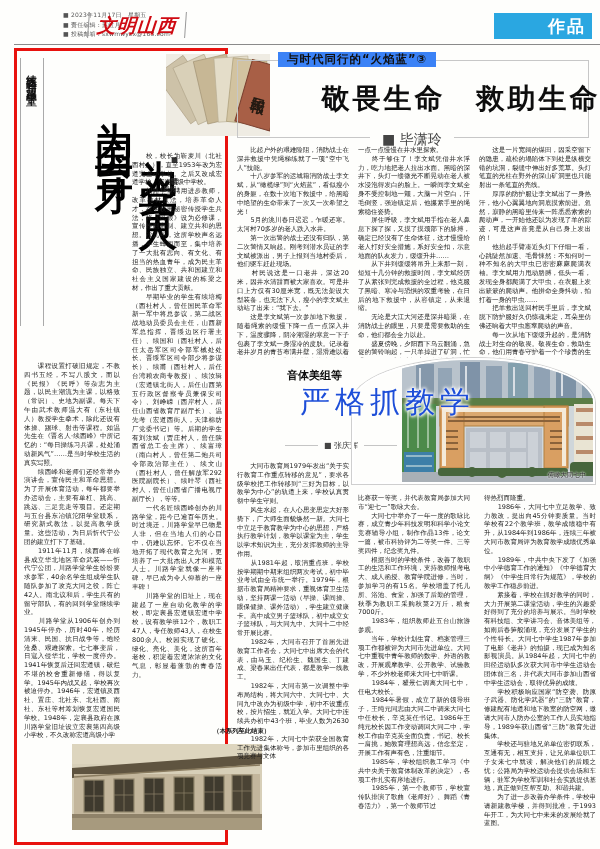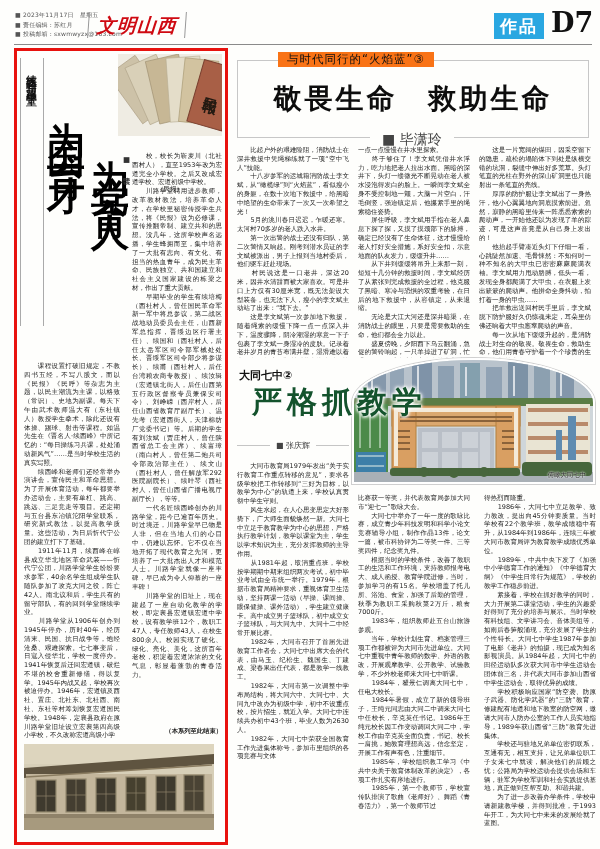--- a/index.html
+++ b/index.html
@@ -1,19 +1,19 @@
 <!DOCTYPE html>
 <html><head>
 <meta charset="utf-8">
 <style>
   html,body{margin:0;padding:0;background:#e8e8e8;}
   #page{position:relative;width:600px;height:849px;background:#fefefc;margin:0 auto;
         font-family:"DejaVu Sans",sans-serif;overflow:hidden;}
   section{position:static;}
-  .abs{position:absolute;}
+  .abs{position:absolute;padding-left:48px;}
 
   
   .hdr-info{left:15px;top:10px;font-size:6px;line-height:9.5px;color:#555;letter-spacing:.2px;}
   .masthead{left:88px;top:12px;height:26px;line-height:26px;padding:0 8px;
             border-left:1px solid #999;border-right:1px solid #999;
             font-family:"DejaVu Serif",serif;font-weight:bold;font-style:italic;
             font-size:19px;color:#cf0a12;letter-spacing:1px;transform:skewX(-4deg);}
   .section-box{left:494px;top:13px;width:50px;height:26px;background:#2aa7e1;color:#fff;
                font-size:17px;font-weight:bold;text-align:center;line-height:26px;letter-spacing:2px;}
   .page-no{left:551px;top:7px;font-family:"DejaVu Serif",serif;font-weight:bold;font-size:27px;color:#111;}
@@ -37,32 +37,32 @@
   .minbao-photo{left:118px;top:54px;width:104px;height:82px;}
   .minbao-cap{left:118px;top:139px;width:104px;text-align:center;}
   .l-col-left{left:24px;top:362px;width:96px;height:376px;}
   .l-col-right{left:132px;top:152px;width:90px;height:572px;}
   .series-end{left:132px;top:727px;width:90px;text-align:right;font-size:6.3px;font-weight:bold;color:#222;}
   .old-photo{left:24px;top:744px;width:190px;height:86px;}
   .old-photo-cap{left:24px;top:833px;width:190px;text-align:right;}
 
   
   .fire-box{left:237px;top:60px;width:352px;height:78px;border:1px solid #c7c7c7;box-sizing:border-box;}
-  .fire-kicker{left:278px;top:52px;background:#f97316;padding:0 9px;
-               font-size:11.5px;font-weight:normal;color:#111;letter-spacing:1px;}
+  .fire-kicker{left:278px;top:52px;background:#3b82f6;padding:0 9px;
+               font-size:11.5px;font-weight:bold;color:#111;letter-spacing:1px;}
   .fire-title{left:237px;top:80px;width:352px;text-align:center;
               font-size:28px;font-weight:bold;color:#0d0d0d;letter-spacing:3px;}
   .fire-author{left:370px;top:131px;background:#fefefc;padding:0 12px;font-size:14px;color:#444;}
   .fire-c1{left:237px;top:146px;width:112px;height:212px;}
   .fire-c2{left:358px;top:146px;width:112px;height:212px;}
   .fire-c3{left:479px;top:146px;width:112px;height:212px;}
 
   
   .school-kicker{left:239px;top:368px;font-size:11px;font-weight:bold;color:#111;}
-  .school-title{left:252px;top:382px;font-size:30px;font-weight:bold;color:#14532d;letter-spacing:5px;z-index:3;
+  .school-title{left:252px;top:382px;font-size:30px;font-weight:normal;color:#1d4ed8;letter-spacing:5px;z-index:3;
                 text-shadow:0 0 3px #fff,0 0 3px #fff,0 0 4px #fff,0 0 5px #fff;}
   .school-author{left:237px;top:440px;width:112px;display:flex;align-items:center;gap:6px;
                  font-size:8px;color:#444;}
   .school-author .dash{flex:1;border-top:1px solid #c5c5c5;height:0;}
   .school-photo{left:352px;top:358px;width:243px;height:126px;overflow:hidden;z-index:2;
                 border:2px solid #fff;box-sizing:border-box;box-shadow:0 0 0 1px #cfcfcf;
                 border-top-left-radius:130px 48px;border-top-right-radius:130px 48px;}
   .school-photo-cap{right:7px;bottom:2px;color:#1e1e1e;font-size:6.4px;
                     text-shadow:0 0 2px #fff,0 0 2px #fff;}
   .sch-c1{left:237px;top:462px;width:112px;height:381px;}
@@ -186,21 +186,21 @@
 　　无论是大江大河还是深井暗渠，在消防战士的眼里，只要是需要救助的生命，他们都会全力以赴。
 　　盛夏傍晚，夕阳西下乌云翻涌，急促的警铃响起，一只羊掉进了矿洞，忙碌了一天、唯有空调房自在的李文斌，和战友们重新整装出警出动。</div>
     <div class="col fire-c3">　　这是一片宽阔的煤田，因采空留下的隐患，疏松的塌陷体下到处是纵横交错的坑洞，裂缝中伸出好多荒草。头灯笔直的光柱在野外的深山矿洞里也只能射出一条笔直的亮线。
 　　厚厚的防护服让李文斌出了一身热汗，他小心翼翼地向洞底摸索前进。忽然，寂静的黑暗里传来一阵悉悉索索的爬动声，一开始他还以为发现了羊的踪迹，可是这声音竟是从自己身上发出的！
 　　他抬起手臂凑近头灯下仔细一看，心跳陡然加速、毛骨悚然：不知何时一种不知名的大甲虫已密密麻麻爬满衣袖。李文斌用力甩动胳膊，低头一看，发现全身都爬满了大甲虫，在衣服上发出簌簌的爬动声。他拼命全身抖动，拍打着一身的甲虫……
 　　把羊救出送回村民手里后，李文斌脱下防护服好久仍惊魂未定，耳朵里仿佛还响着大甲虫窸窣爬动的声音。
 　　每一次从地下缓缓升起的，是消防战士对生命的敬畏。敬畏生命，救助生命，他们用青春守护着一个个珍贵的生命，年轻的生命！</div>
   </section>
 
   <section>
-    <div class="abs school-kicker">大同七中②</div>
+    <div class="abs school-kicker">音体美组等</div>
     <div class="abs school-title">严格抓教学</div>
     <div class="abs school-author">
       <span class="dash"></span>
       <span>■ 张庆辉</span>
       <span class="dash"></span>
     </div>
 
     <div class="abs school-photo">
       <svg width="239" height="122" viewBox="0 0 239 122">
         <rect x="0" y="0" width="239" height="122" fill="#cfd6da"></rect>

